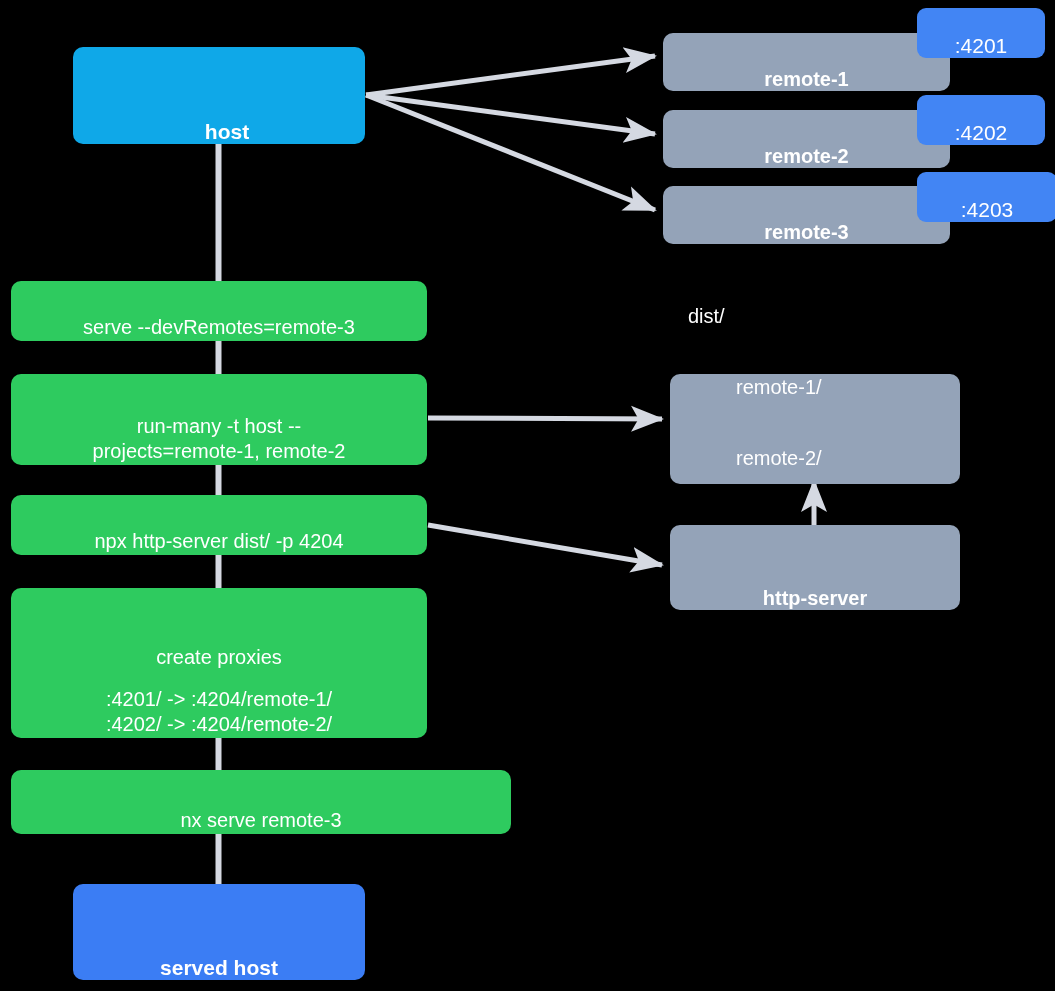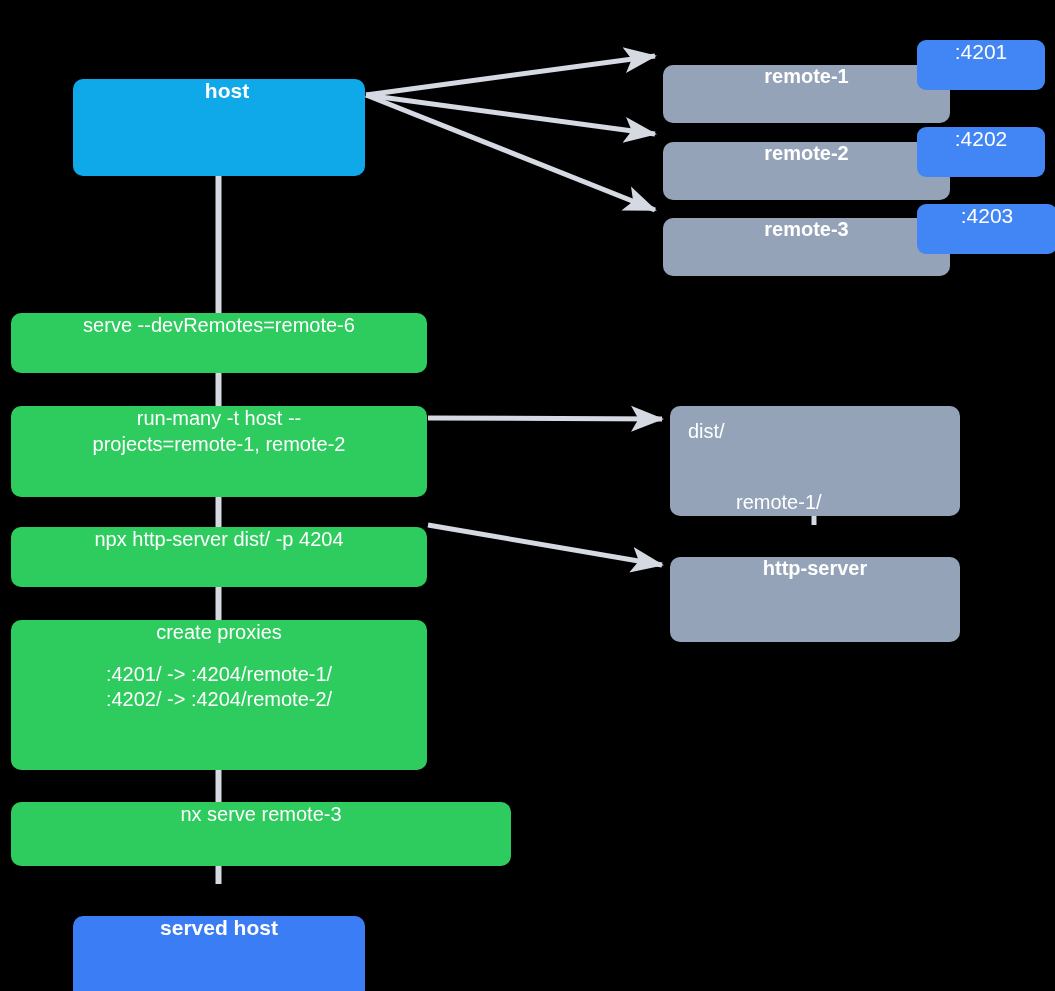--- a/index.html
+++ b/index.html
@@ -16,26 +16,25 @@
     height: 991px;
     background: #000000;
     overflow: hidden;
   }
   .node {
     position: absolute;
     box-sizing: border-box;
     display: flex;
     flex-direction: column;
     align-items: center;
-    justify-content: flex-start;
+    justify-content: flex-end;
     border-radius: 10px;
     color: #ffffff;
     text-align: center;
     z-index: 3;
-    margin-top: 32px;
   }
   .node .line {
     display: block;
     white-space: pre;
   }
   .node-host {
     background: #0fa8e8;
     font-weight: bold;
     font-size: 21px;
     padding-left: 16px;
@@ -135,21 +134,21 @@
   </div>
 
   <div class="node node-remote" style="left:663px; top:186px; width:287px; height:58px;">
     <span class="line">remote-3</span>
   </div>
   <div class="node node-port" style="left:917px; top:172px; width:140px; height:50px;">
     <span class="line">:4203</span>
   </div>
 
   <div class="node node-cmd" style="left:11px; top:281px; width:416px; height:60px;">
-    <span class="line">serve --devRemotes=remote-6</span>
+    <span class="line">serve --devRemotes=remote-3</span>
   </div>
 
   <div class="node node-cmd" style="left:11px; top:374px; width:416px; height:91px;">
     <span class="line">run-many -t host --</span>
     <span class="line">projects=remote-1, remote-2</span>
   </div>
 
   <div class="node node-cmd" style="left:11px; top:495px; width:416px; height:60px;">
     <span class="line">npx http-server dist/ -p 4204</span>
   </div>

